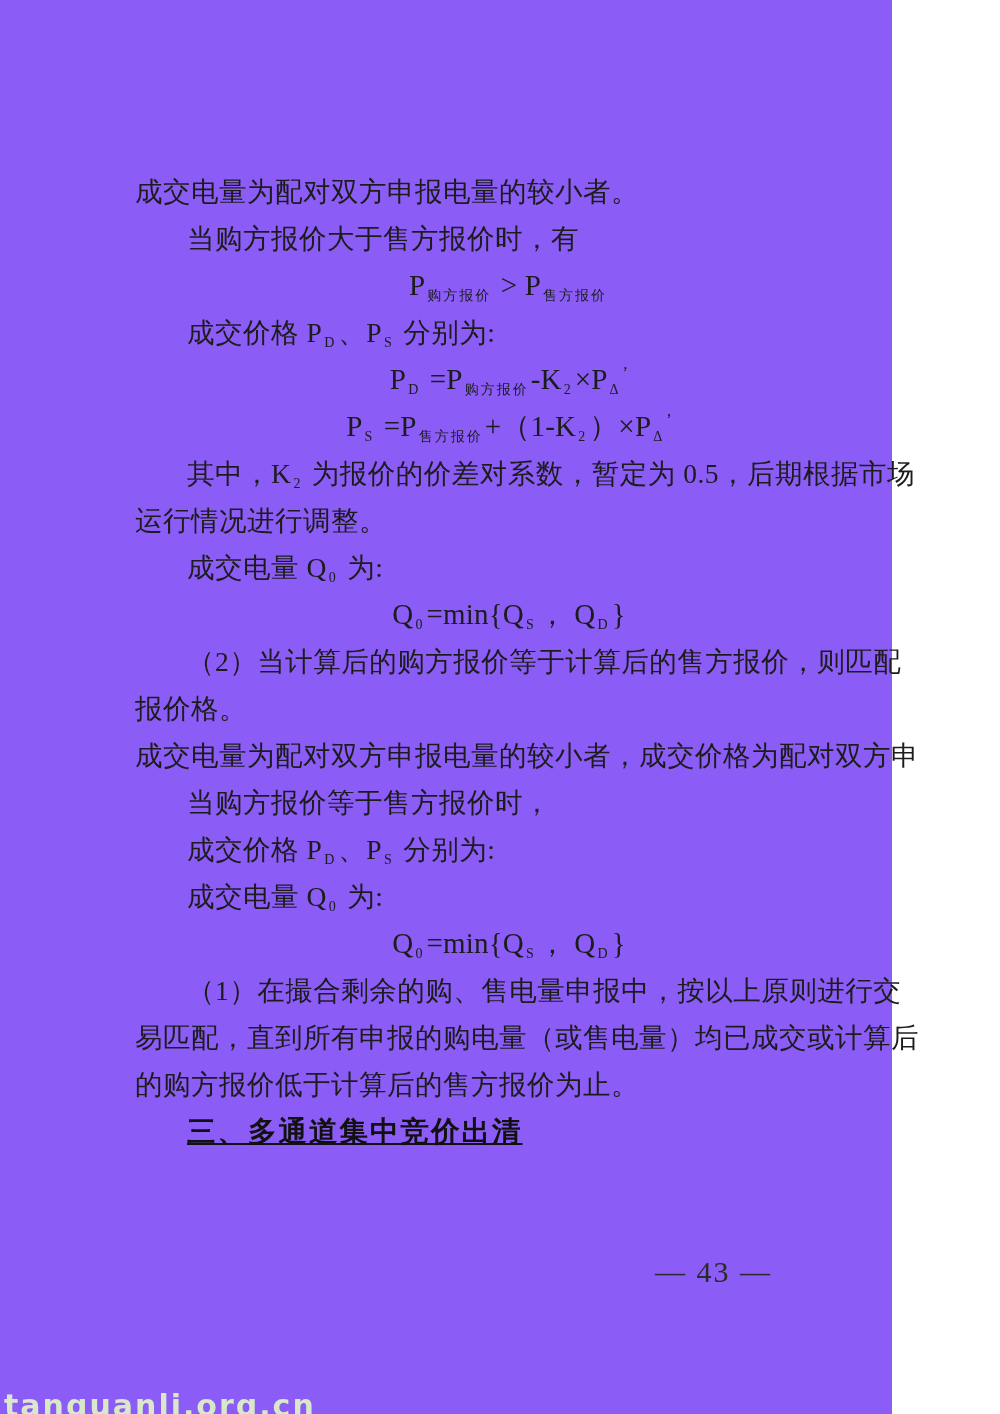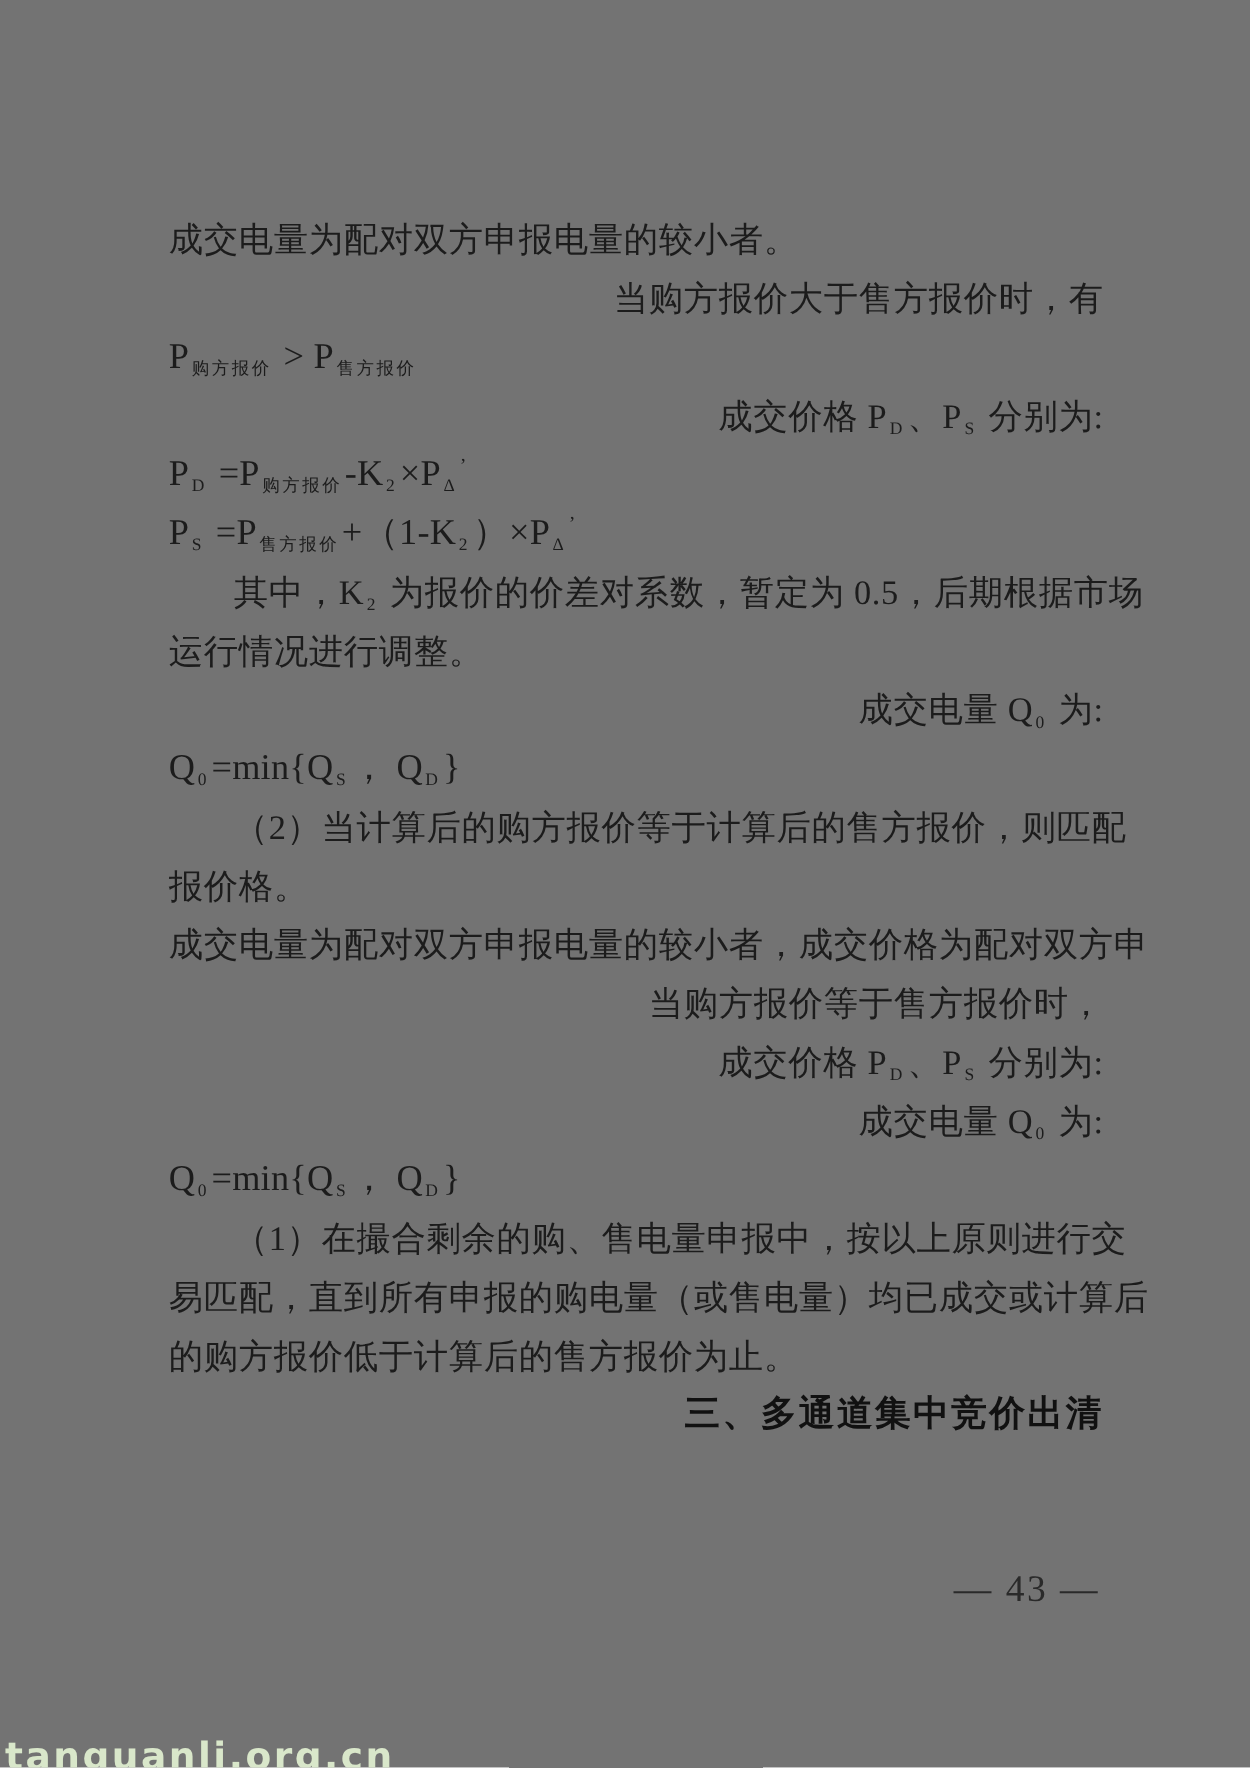--- a/index.html
+++ b/index.html
@@ -5,41 +5,42 @@
   html, body {
     margin: 0;
     padding: 0;
     width: 1000px;
     height: 1414px;
     background: #ffffff;
     overflow: hidden;
   }
   .page {
     position: relative;
-    width: 1000px;
+    width: 892px;
     height: 1414px;
-    background: #737373;
+    background: #8b5cf6;
     font-family: "Liberation Serif", "DejaVu Serif", serif;
     color: #1c1c1c;
   }
   .text-col {
     position: absolute;
     left: 135px;
     top: 168px;
     width: 748px;
   }
   .line {
     height: 47px;
     line-height: 47px;
     font-size: 27.5px;
     white-space: nowrap;
     letter-spacing: 0.5px;
   }
-  .indent { padding-left: 52px; text-align: right; }
+  .indent { padding-left: 52px; }
   .formula {
+    text-align: center;
     font-size: 29px;
     letter-spacing: 0.2px;
   }
   .line sub {
     font-size: 14px;
     line-height: 0;
     vertical-align: baseline;
     position: relative;
     top: 5px;
     letter-spacing: 2px;
@@ -49,20 +50,21 @@
     font-size: 16px;
     line-height: 0;
     vertical-align: super;
   }
   .heading {
     font-family: "Liberation Sans", "DejaVu Sans", sans-serif;
     font-weight: bold;
     font-size: 28.5px;
     color: #111111;
     letter-spacing: 2px;
+    text-decoration: underline;
   }
   .page-number {
     position: absolute;
     right: 120px;
     top: 1252px;
     font-size: 30px;
     line-height: 40px;
     letter-spacing: 2px;
     color: #2a2a2a;
   }

